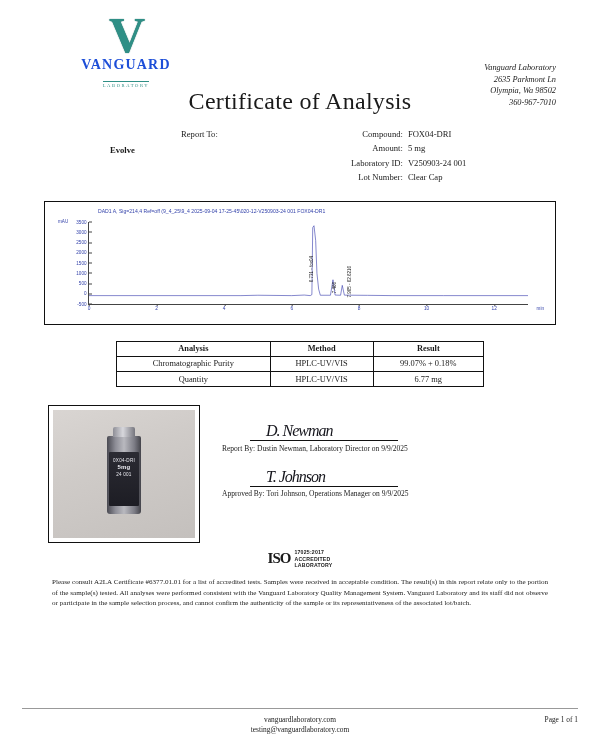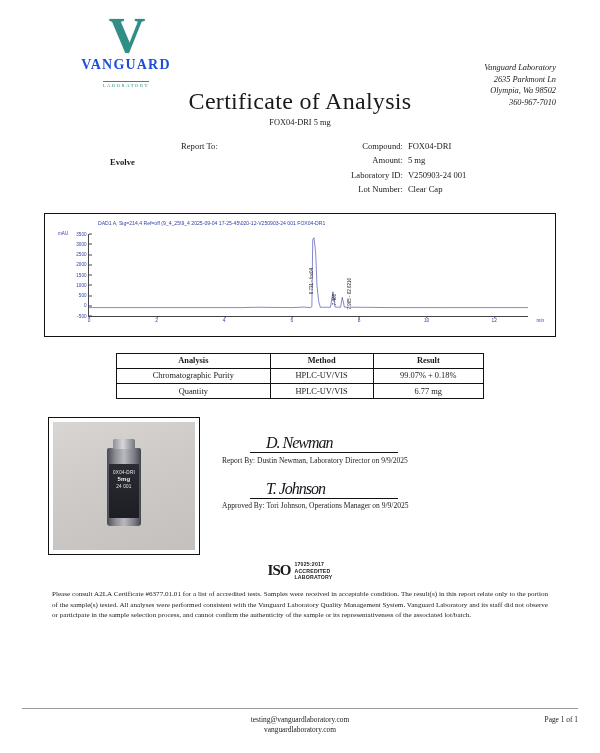--- a/index.html
+++ b/index.html
@@ -373,21 +373,20 @@
     <div class="lab-address">
       <div>Vanguard Laboratory</div>
       <div>2635 Parkmont Ln</div>
       <div>Olympia, Wa 98502</div>
       <div>360-967-7010</div>
     </div>
   </div>
 
   <div class="title-wrap">
     <div class="title">Certificate of Analysis</div>
-    <div class="subtitle">FOX04-DRI 5 mg</div>
   </div>
 
   <div class="info">
     <div class="info-left">
       <div class="label">Report To:</div>
       <div class="value">Evolve</div>
     </div>
     <div class="info-right">
       <div class="info-row">
         <span class="k">Compound:</span>
@@ -505,19 +504,19 @@
       <div>17025:2017</div>
       <div>ACCREDITED</div>
       <div>LABORATORY</div>
     </div>
   </div>
 
   <div class="disclaimer">Please consult A2LA Certificate #6377.01.01 for a list of accredited tests. Samples were received in acceptable condition. The result(s) in this report relate only to the portion of the sample(s) tested. All analyses were performed consistent with the Vanguard Laboratory Quality Management System. Vanguard Laboratory and its staff did not observe or participate in the sample selection process, and cannot confirm the authenticity of the sample or its representativeness of the associated lot/batch.</div>
 
   <div class="footer">
     <div class="footer-center">
+      <div>vanguardlaboratory.com</div>
       <div>testing@vanguardlaboratory.com</div>
-      <div>vanguardlaboratory.com</div>
     </div>
     <div class="footer-right">Page 1 of 1</div>
   </div>
 
 </div>
 
 </body></html>

